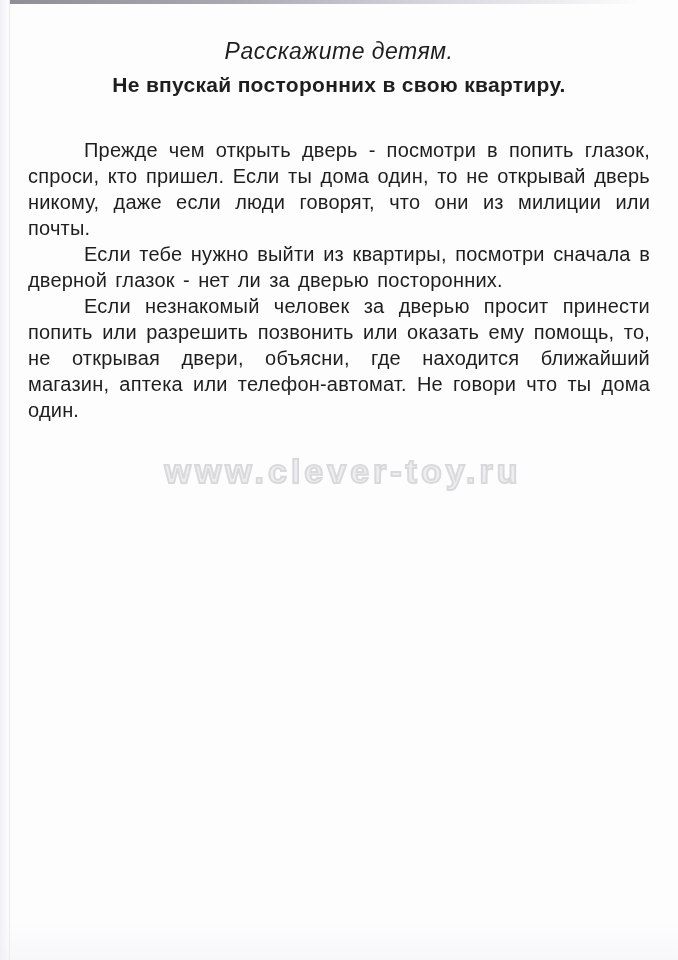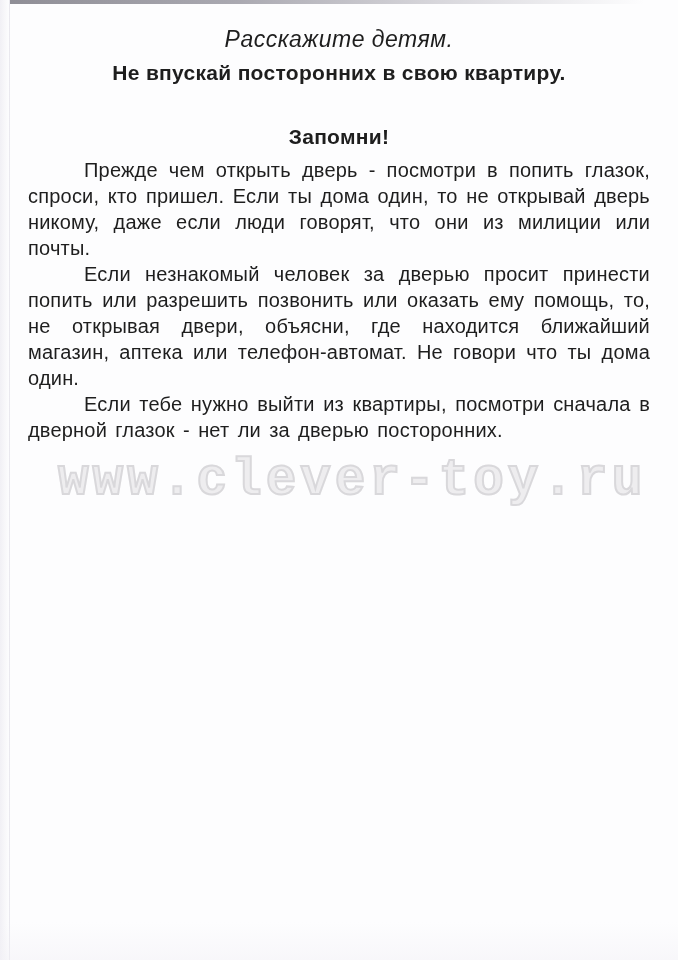--- a/index.html
+++ b/index.html
@@ -42,21 +42,21 @@
     box-sizing: border-box;
     padding: 26px 28px 0 28px;
     z-index: 2;
   }
   .supertitle {
     text-align: center;
     font-style: italic;
     font-size: 23px;
     font-weight: 400;
     letter-spacing: 0.5px;
-    margin: 0 0 8px 0;
+    margin: 12px 0 8px 0;
   }
   .doc-title {
     text-align: center;
     font-size: 21px;
     font-weight: 700;
     letter-spacing: 0.3px;
     margin: 0 0 40px 0;
   }
   p.body-par {
     font-size: 20px;
@@ -73,25 +73,25 @@
     font-weight: 700;
     letter-spacing: 0.3px;
     margin: 32px 0 8px 0;
   }
   .watermark {
     position: absolute;
     top: 452px;
     left: 58px;
     width: 570px;
     z-index: 1;
-    font-family: Liberation Mono, monospace;
-    font-size: 51px;
+    font-family: Liberation Sans, sans-serif;
+    font-size: 34px;
     font-weight: 700;
     letter-spacing: 4px;
-    text-align: right;
+    text-align: center;
     color: rgba(255,255,255,0.15);
     -webkit-text-stroke: 2px #d9d8db;
     text-shadow: 0 0 1px rgba(200,199,205,0.35);
     white-space: nowrap;
     pointer-events: none;
     user-select: none;
   }
 </style>
 </head>
 <body>
@@ -101,24 +101,23 @@
 
 <div class="watermark">www.clever-toy.ru</div>
 
 <div class="content">
 
   <div class="supertitle">Расскажите детям.</div>
 
   <div class="doc-title">Не впускай посторонних в свою квартиру.</div>
 
 
-  <h2 class="section-heading">Запомни!</h2>
 
   <p class="body-par">Прежде чем открыть дверь - посмотри в попить глазок, спроси, кто пришел. Если ты дома один, то не открывай дверь никому, даже если люди говорят, что они из милиции или почты.</p>
 
 
+  <p class="body-par">Если тебе нужно выйти из квартиры, посмотри сначала в дверной глазок - нет ли за дверью посторонних.</p>
+
   <p class="body-par">Если незнакомый человек за дверью просит принести попить или разрешить позвонить или оказать ему помощь, то, не открывая двери, объясни, где находится ближайший магазин, аптека или телефон-автомат. Не говори что ты дома один.</p>
-
-  <p class="body-par">Если тебе нужно выйти из квартиры, посмотри сначала в дверной глазок - нет ли за дверью посторонних.</p>
 
 </div>
 
 <div class="bottom-edge"></div>
 
 </body></html>

